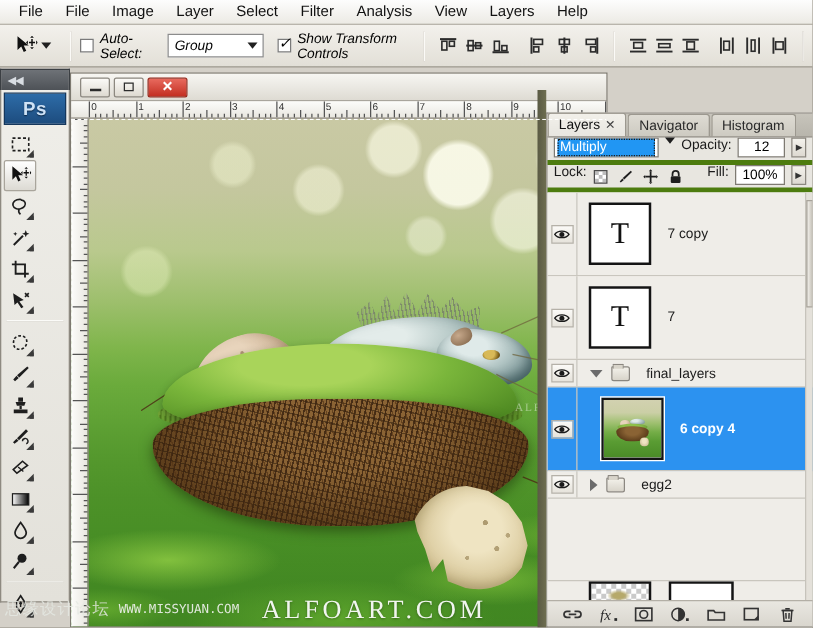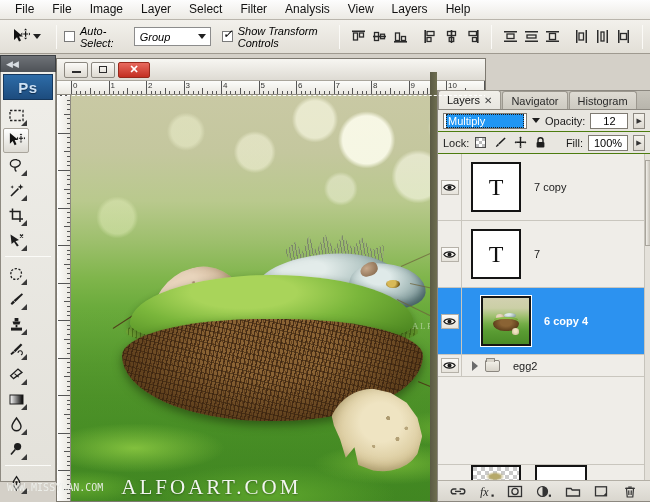--- a/index.html
+++ b/index.html
@@ -314,22 +314,22 @@
     font-size:11px; color:#2a2a2a;
     background:linear-gradient(#dedbd3,#cdcac1);
     border:1px solid #9c988f; border-bottom:none; margin-right:1px;
     border-radius:3px 3px 0 0;
   }
   .ptab.active{
     background:linear-gradient(#f2f0ea,#e8e6e0); height:19px; color:#111;
   }
   .ptab .x{ font-size:10px; color:#444; }
   .panel-row{
-    height:22px; display:flex; align-items:center; padding:0 5px; gap:5px;
-    border-bottom:1px solid #4d7c0f;
+    height:22px; display:flex; padding:0 5px; gap:5px;
+    border-bottom:4px solid #4d7c0f;
   }
   .blend-combo{
     width:88px;height:16px;border:1px solid #7e7a72; background:#fff;
     display:flex;align-items:center; padding:0 2px;
   }
   .blend-sel{
     background:#2196f3; color:#fff; font-size:11px; padding:0 2px; width:100%;
     outline:1px dotted #1a1a1a; outline-offset:-1px; line-height:14px;
   }
   .cmb-arrow{
@@ -1092,20 +1092,33 @@
                 <circle cx="6.5" cy="4.5" r="2" fill="#1b1b1b"></circle>
               </svg>
           </span>
         </span>
         <span class="thumb">
           <span class="tglyph">T</span>
         </span>
         <span class="layer-name">7</span>
       </div>
 
+      <div class="layer-row group">
+        <span class="eye-cell">
+          <span class="eye-box">
+            <svg width="13" height="9" viewBox="0 0 13 9">
+                <path d="M0.8 4.5 C3 1 10 1 12.2 4.5 C10 8 3 8 0.8 4.5 Z" fill="none" stroke="#1b1b1b" stroke-width="1.1"></path>
+                <circle cx="6.5" cy="4.5" r="2" fill="#1b1b1b"></circle>
+              </svg>
+          </span>
+        </span>
+        <span class="grp-tri"></span>
+        <span class="folder"></span>
+        <span class="layer-name">final_layers</span>
+      </div>
 
       <div class="layer-row sel">
         <span class="eye-cell">
           <span class="eye-box">
             <svg width="13" height="9" viewBox="0 0 13 9">
                 <path d="M0.8 4.5 C3 1 10 1 12.2 4.5 C10 8 3 8 0.8 4.5 Z" fill="none" stroke="#1b1b1b" stroke-width="1.1"></path>
                 <circle cx="6.5" cy="4.5" r="2" fill="#1b1b1b"></circle>
               </svg>
           </span>
         </span>
@@ -1190,17 +1203,18 @@
       <span class="pb-ico">
         <svg width="16" height="13" viewBox="0 0 16 13">
             <path d="M4.5 3.4 L11.5 3.4 L10.8 12 L5.2 12 Z" fill="none" stroke="#333" stroke-width="1.2"></path>
             <path d="M3.2 3.4 L12.8 3.4 M6.2 2 L9.8 2 M6.7 5.4 L6.9 10 M9.3 5.4 L9.1 10" stroke="#333" stroke-width="1.2"></path>
           </svg>
       </span>
     </div>
   </div>
 
   <div class="wm-strip">
+    <span class="wm-cn">思缘设计论坛</span>
     <span class="wm-missyuan">WWW.MISSYUAN.COM</span>
     <span class="wm-alfoart">ALFOART.COM</span>
   </div>
 
 </div>
 
 </body></html>

